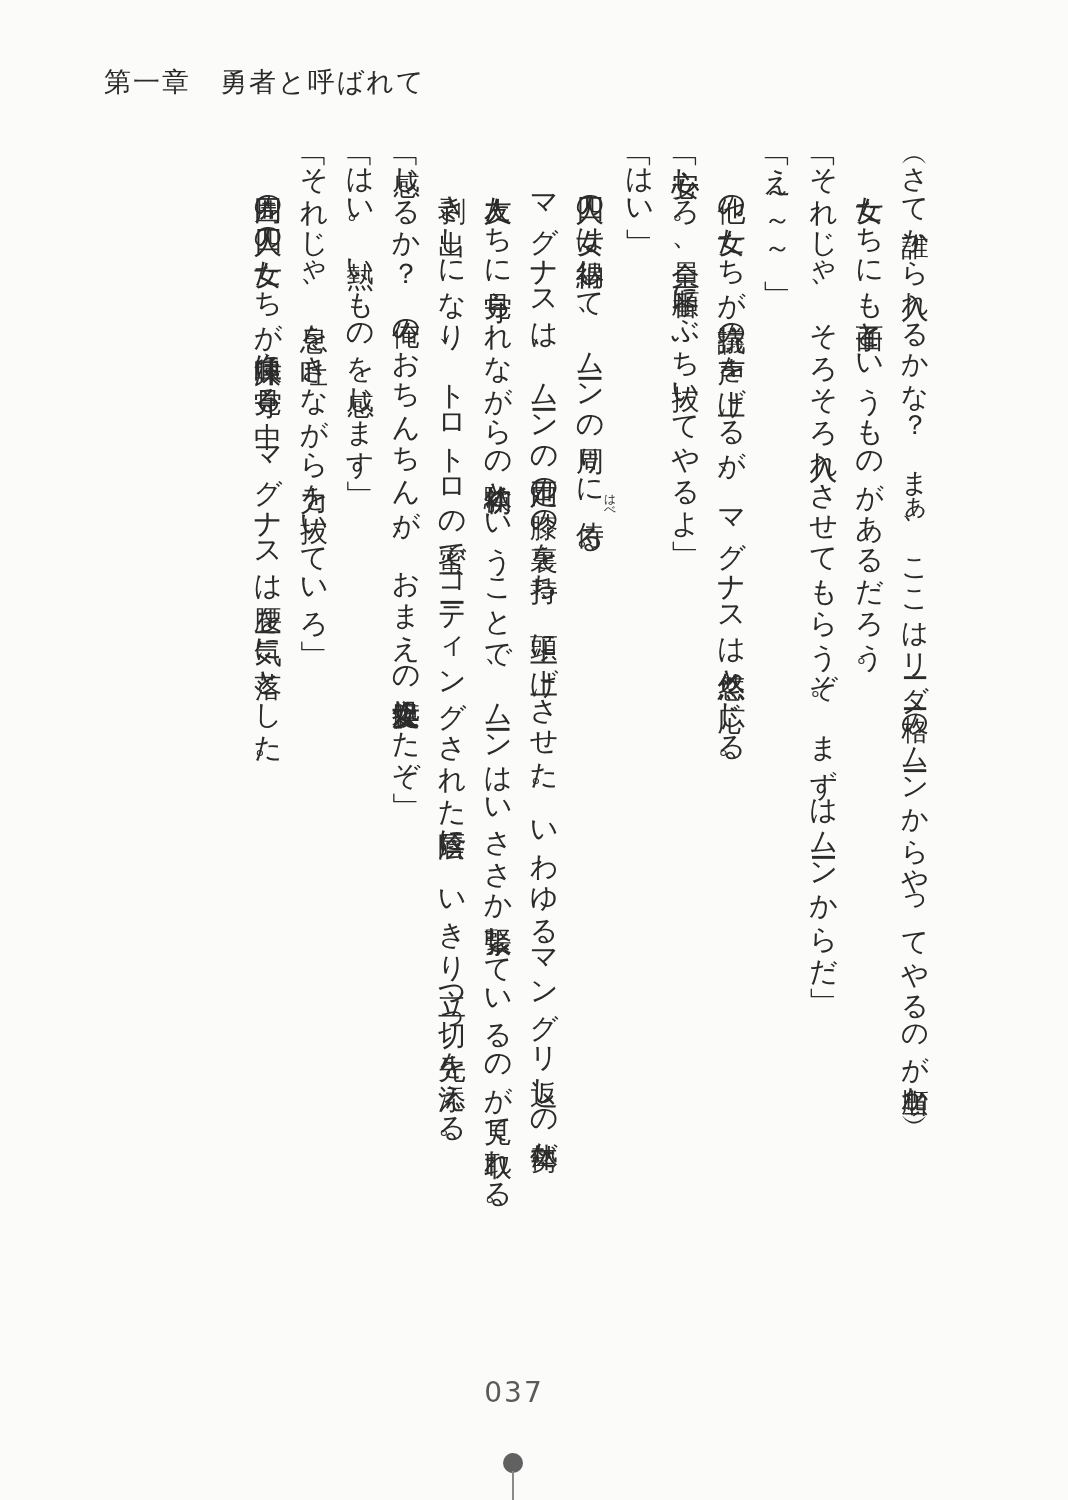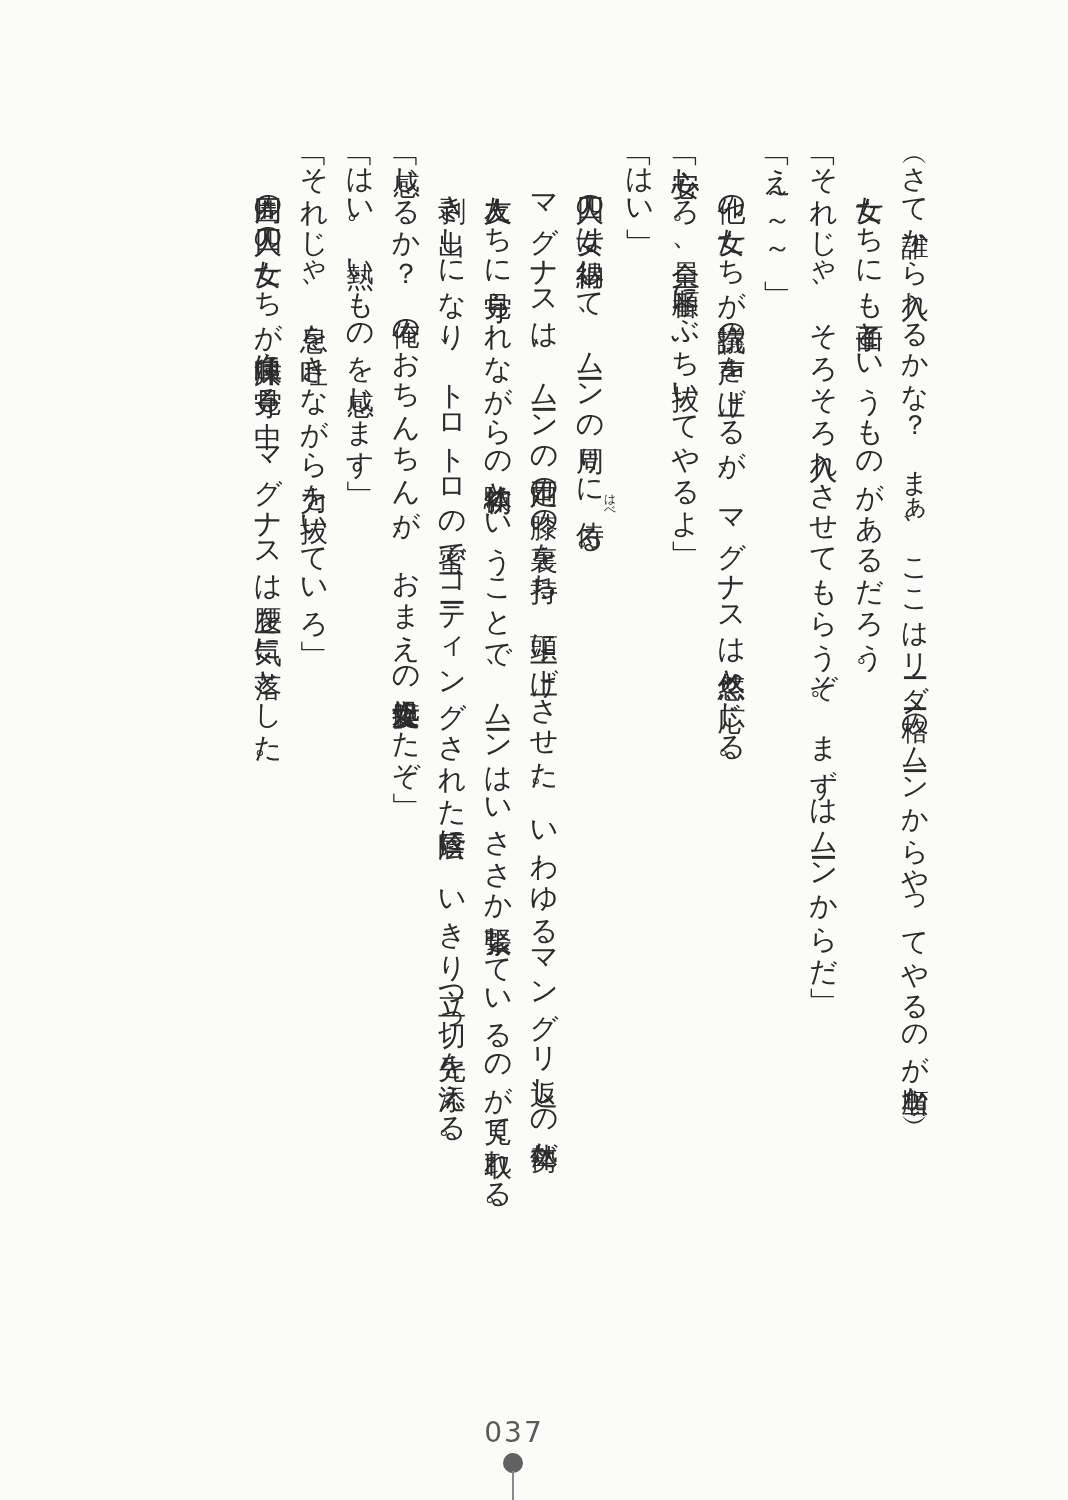--- a/index.html
+++ b/index.html
@@ -37,21 +37,21 @@
   .text-block p{margin:0;padding:0;}
   .text-block p.indent{text-indent:1em;}
   .text-block p.tight{font-size:27.2px;}
   ruby rt{
     font-size:0.42em;
     letter-spacing:0;
     color:#2b2b2b;
   }
   .page-number{
     position:absolute;
-    top:1416px;left:446px;
+    top:1376px;left:446px;
     width:136px;
     text-align:center;
     font-family:"DejaVu Sans","Liberation Sans",sans-serif;
     font-size:28px;
     letter-spacing:2px;
     color:#5a5a5a;
   }
   .footer-dot{
     position:absolute;
     left:503px;top:1453px;
@@ -64,20 +64,21 @@
     left:512px;top:1471px;
     width:2px;height:29px;
     background:#8a8a8a;
   }
 </style>
 </head>
 <body>
 
 <div class="page">
 
+  <h1 class="chapter-header">第一章　勇者と呼ばれて</h1>
 
   <main class="text-block">
       <p class=" tight">（さて誰から入れるかな？　まぁ、ここはリーダー格のムーンからやってやるのが順当か）</p>
       <p class="indent">女たちにも面子というものがあるだろう。</p>
       <p class="">「それじゃ、そろそろ入れさせてもらうぞ。まずはムーンからだ」</p>
       <p class="">「え～～～」</p>
       <p class="indent">他の女たちが抗議の声を上げるが、マグナスは悠然と応じる。</p>
       <p class="">「安心しろ。全員、順番にぶち抜いてやるよ」</p>
       <p class="">「はい」</p>
       <p class="indent">四人の女は納得して、ムーンの周りに<ruby>侍<rt>はべ</rt></ruby>る。</p>

